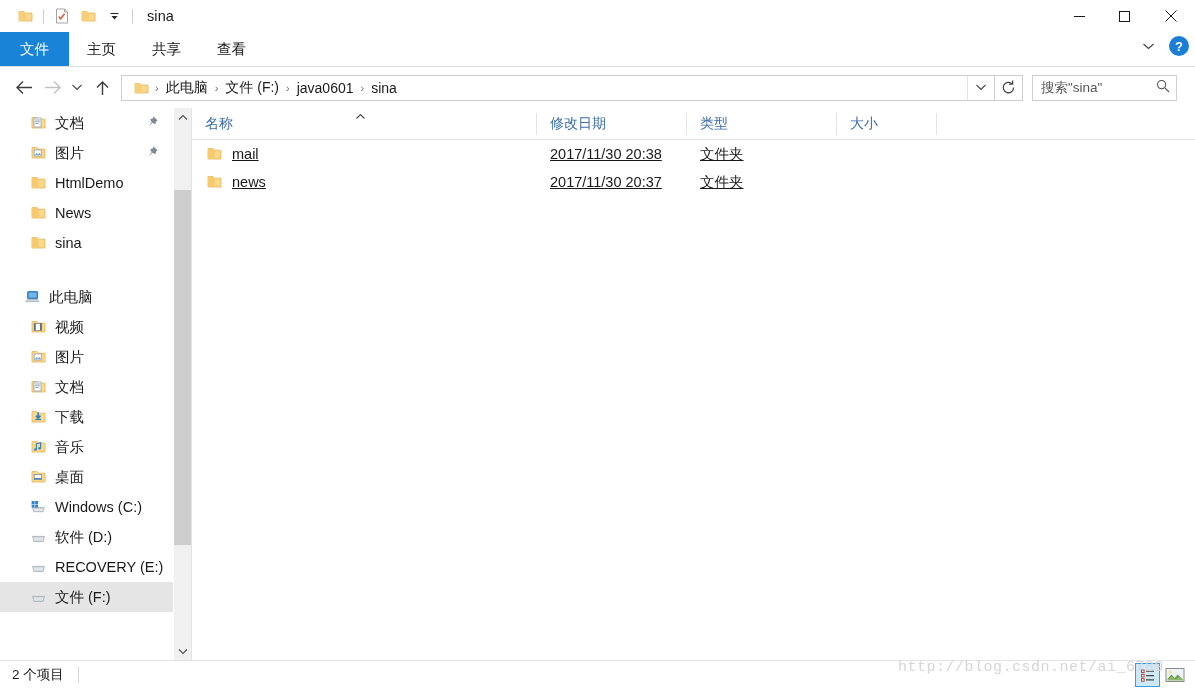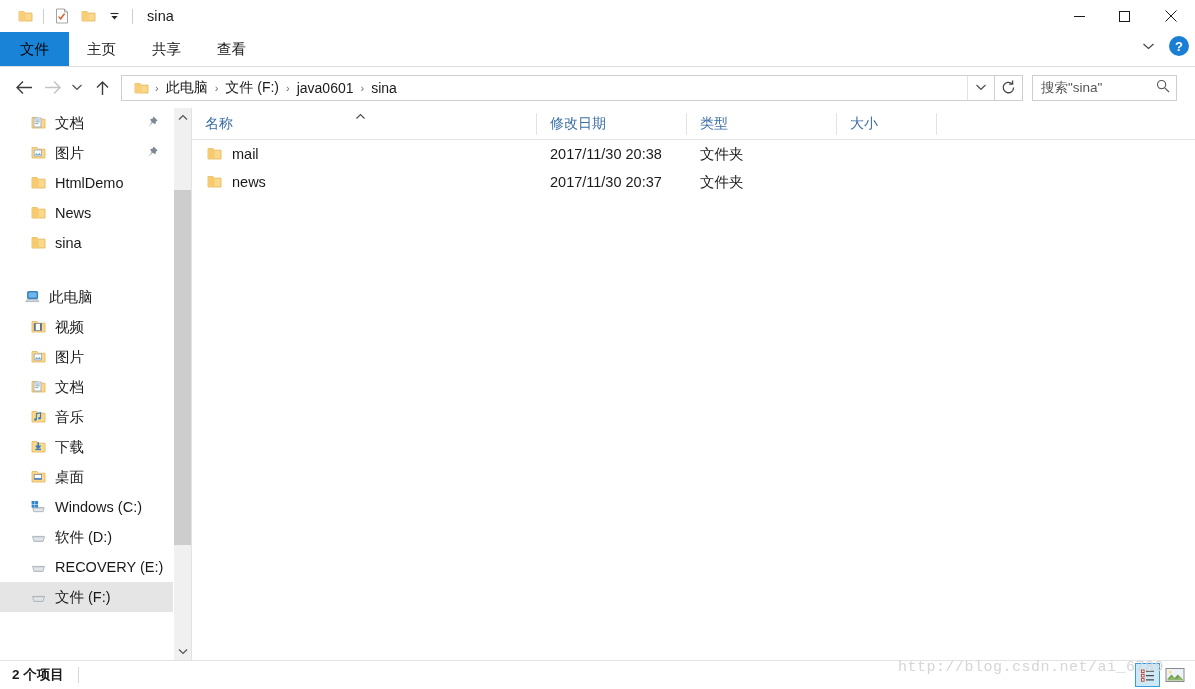--- a/index.html
+++ b/index.html
@@ -37,21 +37,21 @@
   .ribbon {
     position:absolute; left:0; top:32px; width:1195px; height:35px;
     background:#ffffff; display:flex; align-items:flex-start;
     border-bottom:1px solid #dededa;
   }
   .tab {
     height:34px; display:flex; align-items:center; justify-content:center;
     font-size:14.5px; color:#1a1a1a; padding:0 18px; min-width:60px;
   }
   .tab.active-file {
-    background:#1883d7; color:#000000; padding:16px 20px;
+    background:#1883d7; color:#ffffff; padding:16px 20px;
   }
   .ribbon-right { position:absolute; right:6px; top:3px; display:flex; align-items:center; gap:10px; }
   .ribbon-chevron { width:22px; height:22px; display:flex; align-items:center; justify-content:center; }
   .help-btn {
     width:20px; height:20px; border-radius:50%; background:#1a7fd4; color:#fff;
     font-size:13px; font-weight:bold; display:flex; align-items:center; justify-content:center;
     line-height:1;
   }
 
   
@@ -121,28 +121,28 @@
     height:32px; display:flex; align-items:center; font-size:14px; color:#3a6ea5;
     padding-left:13px; position:relative; flex:0 0 auto;
   }
   .colh:after {
     content:""; position:absolute; right:0; top:5px; width:1px; height:22px; background:#e3e3e3;
   }
   .sort-caret { position:absolute; left:163px; top:3px; font-size:10px; color:#4a4a4a; }
 
   .rows { position:absolute; left:0; top:32px; width:1003px; }
   .row { height:28px; display:flex; align-items:center; font-size:14.5px; color:#1a1a1a; }
-  .cell { flex:0 0 auto; display:flex; align-items:center; white-space:nowrap; }
+  .cell { flex:0 0 auto; display:flex; align-items:center; white-space:nowrap;text-decoration:underline; }
   .cell.name { padding-left:13px; }
   .cell-ico { width:18px; height:16px; margin-right:9px; display:flex; align-items:center; justify-content:center; }
 
   
   .statusbar {
     position:absolute; left:0; top:660px; width:1195px; height:29px;
-    background:#ffffff; border-top:1px solid #e3e3e3; display:flex; align-items:center;font-weight:bold;
+    background:#ffffff; border-top:1px solid #e3e3e3; display:flex; align-items:center;
   }
   .status-text { font-size:13.5px; color:#1a1a1a; margin-left:12px; }
   .status-sep { width:1px; height:16px; background:#d6d6d6; margin-left:14px; }
   .view-btns { position:absolute; right:8px; top:2px; display:flex; align-items:center; gap:2px; }
   .view-btn { width:25px; height:24px; display:flex; align-items:center; justify-content:center; }
   .view-btn.active { border:1px solid #3c9bdd; background:#cde8f7; }
 
   .watermark {
     position:absolute; left:898px; top:659px; font-family:"Liberation Mono","DejaVu Sans Mono",monospace;
     font-size:15px; color:#d6d6d6; letter-spacing:0.5px; white-space:nowrap;
@@ -377,36 +377,36 @@
               <rect x="4" y="3" width="7" height="9" fill="#fff" stroke="#8fa5bd" stroke-width="0.8"></rect>
               <path d="M5.2 5h4.6M5.2 6.8h4.6M5.2 8.6h3.2" stroke="#6d8fb5" stroke-width="0.8"></path>
             </svg>
           </span>
           <span class="nav-lbl">文档</span>
         </div>
         <div class="nav-item">
           <span class="nav-ico">
             <svg width="17" height="16" viewBox="0 0 17 16">
               <path d="M2 2.5h5l1.4 1.7H15V13H2z" fill="#fcd88b" stroke="#e3b458" stroke-width="0.8"></path>
+              <path d="M8.2 3.2v5.2M5.9 6.6l2.3 2.4 2.3-2.4" fill="none" stroke="#2d7fc1" stroke-width="1.6"></path>
+              <path d="M5.4 10.4h5.6" stroke="#2d7fc1" stroke-width="1.4"></path>
+            </svg>
+          </span>
+          <span class="nav-lbl">下载</span>
+        </div>
+        <div class="nav-item">
+          <span class="nav-ico">
+            <svg width="17" height="16" viewBox="0 0 17 16">
+              <path d="M2 2.5h5l1.4 1.7H15V13H2z" fill="#fcd88b" stroke="#e3b458" stroke-width="0.8"></path>
               <path d="M6.4 10.4V4.6l4.2-1v5.6" fill="none" stroke="#2f7fc4" stroke-width="1.1"></path>
               <circle cx="5.4" cy="10.5" r="1.3" fill="#2f7fc4"></circle>
               <circle cx="9.6" cy="9.3" r="1.3" fill="#2f7fc4"></circle>
             </svg>
           </span>
           <span class="nav-lbl">音乐</span>
-        </div>
-        <div class="nav-item">
-          <span class="nav-ico">
-            <svg width="17" height="16" viewBox="0 0 17 16">
-              <path d="M2 2.5h5l1.4 1.7H15V13H2z" fill="#fcd88b" stroke="#e3b458" stroke-width="0.8"></path>
-              <path d="M8.2 3.2v5.2M5.9 6.6l2.3 2.4 2.3-2.4" fill="none" stroke="#2d7fc1" stroke-width="1.6"></path>
-              <path d="M5.4 10.4h5.6" stroke="#2d7fc1" stroke-width="1.4"></path>
-            </svg>
-          </span>
-          <span class="nav-lbl">下载</span>
         </div>
         <div class="nav-item">
           <span class="nav-ico">
             <svg width="17" height="16" viewBox="0 0 17 16">
               <path d="M2 2.5h5l1.4 1.7H15V13H2z" fill="#fcd88b" stroke="#e3b458" stroke-width="0.8"></path>
               <rect x="4.2" y="5.4" width="7.4" height="5" fill="#fff" stroke="#7c8b99" stroke-width="0.8"></rect>
               <rect x="4.2" y="9.1" width="7.4" height="1.3" fill="#3e7fc4"></rect>
             </svg>
           </span>
           <span class="nav-lbl">桌面</span>

